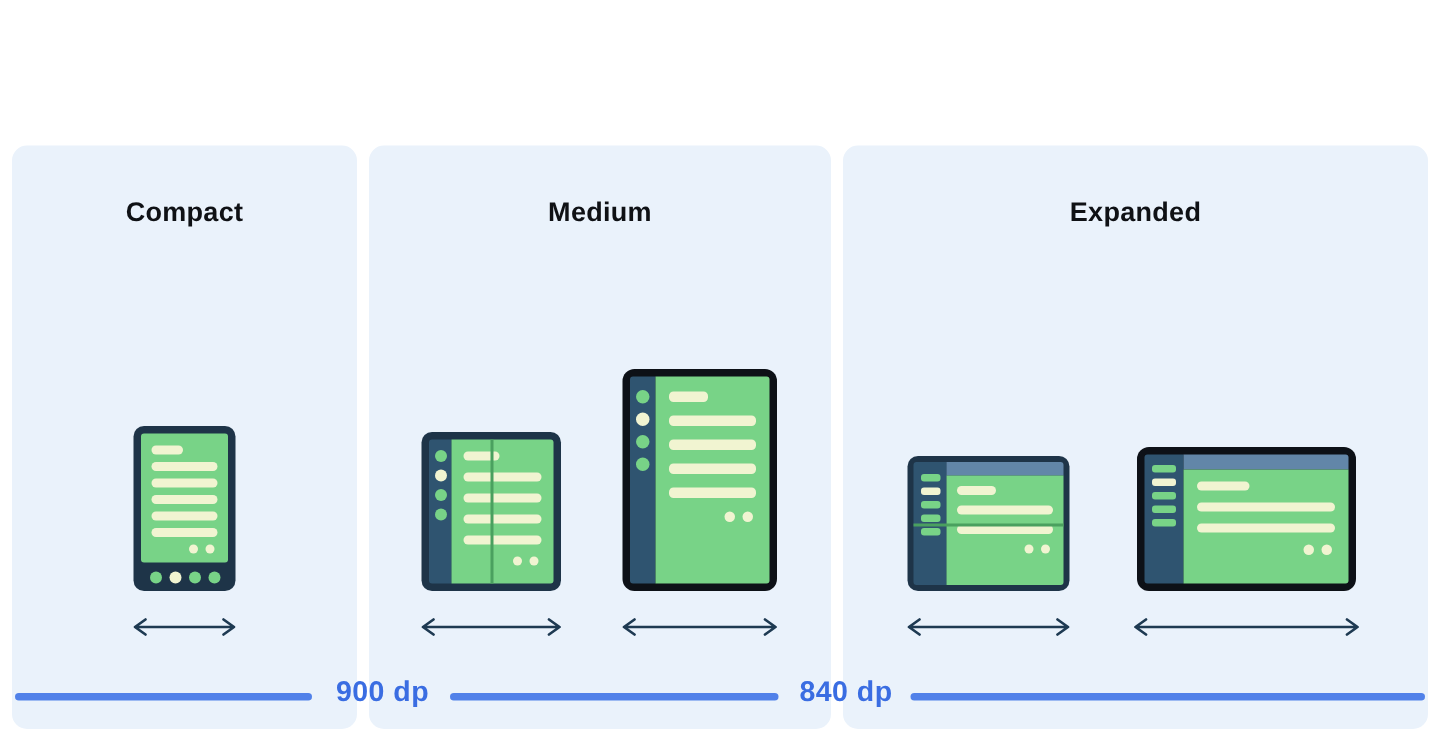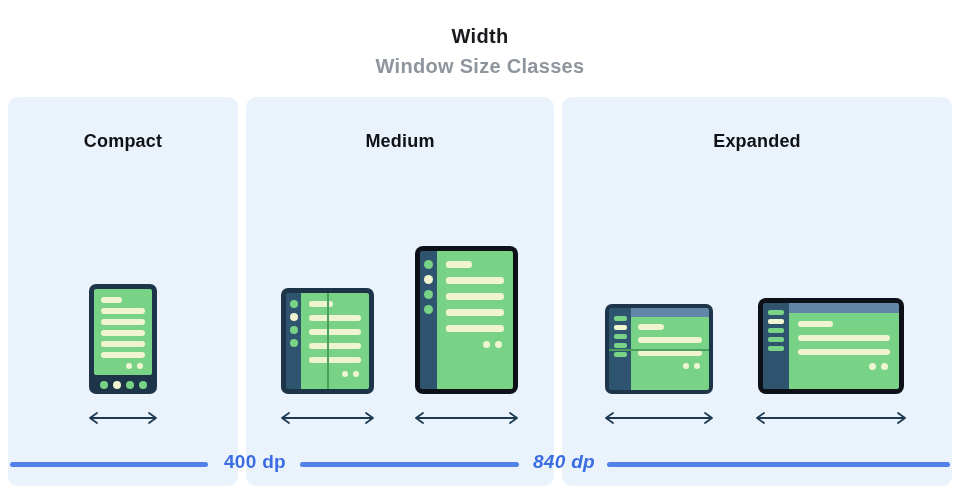--- a/index.html
+++ b/index.html
@@ -77,31 +77,27 @@
   .exp-right .dot{width:7px;height:7px;}
 
   
   .axis-seg{position:absolute;top:462px;height:5px;border-radius:2.5px;background:var(--axis-blue,#5181e9);}
   #seg1{left:10px;width:198px;}
   #seg2{left:300px;width:219px;}
   #seg3{left:607px;width:343px;}
   .bp{position:absolute;top:451px;width:86px;text-align:center;font-size:19px;font-weight:bold;
       color:var(--axis-text-blue,#3a6de2);letter-spacing:.3px;}
   #bp-600{left:212px;}
-  #bp-840{left:521px;font-style:italic;}
+  #bp-840{left:521px;}
 </style>
 </head>
 <body>
 
 <div class="stage">
 
-  <div class="hdr">
-    <div class="title">Width</div>
-    <div class="subtitle">Window Size Classes</div>
-  </div>
 
   <section class="panel" id="panel-compact">
     <h2 class="panel-label">Compact</h2>
 
     <div class="device phone">
       <div class="screen">
         <div class="line" style="width:48%"></div>
         <div class="line"></div>
         <div class="line"></div>
         <div class="line"></div>
@@ -226,19 +222,19 @@
         </div>
       </div>
     </div>
     <svg class="arrow" style="left:167px;width:107px" viewBox="0 0 107 14">
       <path d="M3 7 H104 M10 2 L3 7 L10 12 M97 2 L104 7 L97 12"></path>
     </svg>
   </section>
 
   <div>
     <span class="axis-seg" id="seg1"></span>
-    <span class="bp" id="bp-600">400 dp</span>
+    <span class="bp" id="bp-600">900 dp</span>
     <span class="axis-seg" id="seg2"></span>
     <span class="bp" id="bp-840">840 dp</span>
     <span class="axis-seg" id="seg3"></span>
   </div>
 
 </div>
 
 </body></html>

